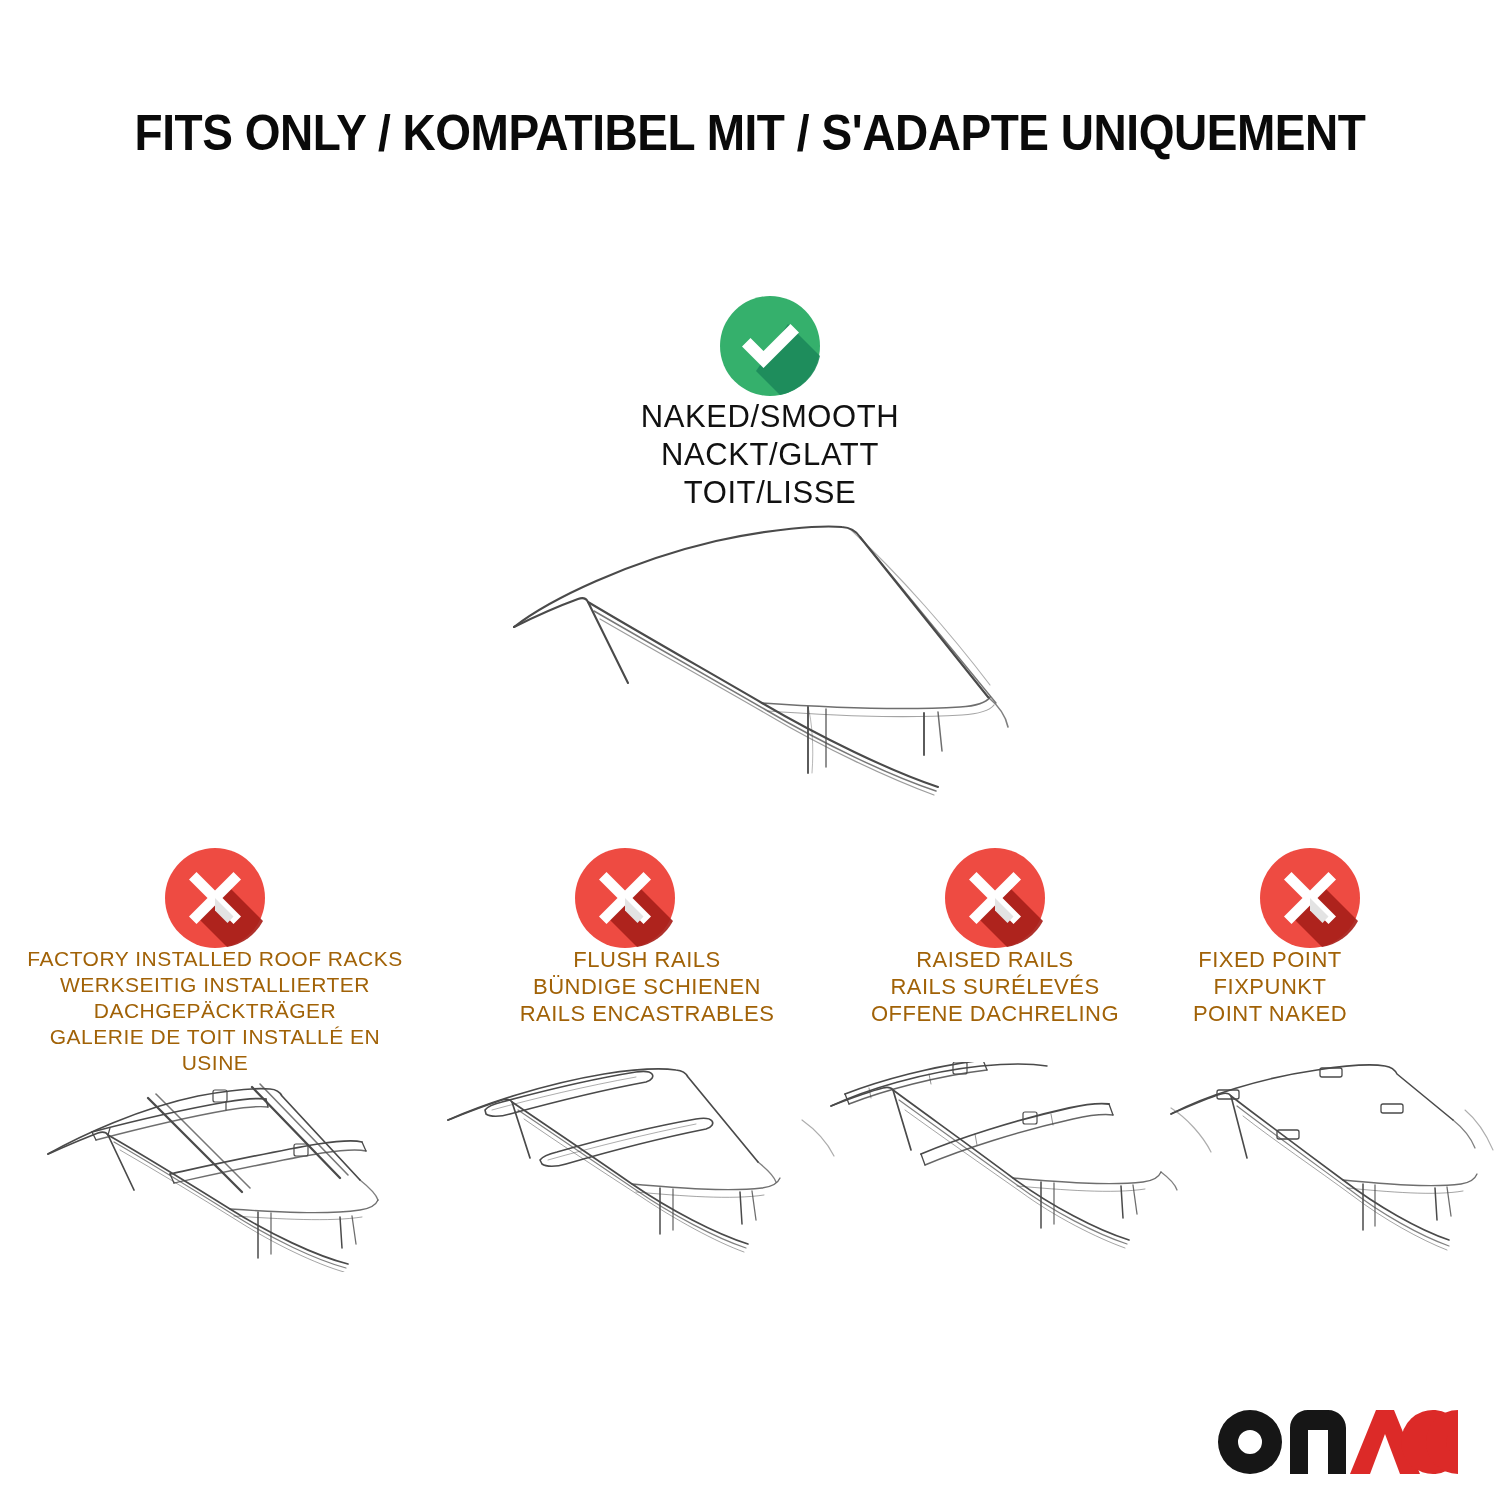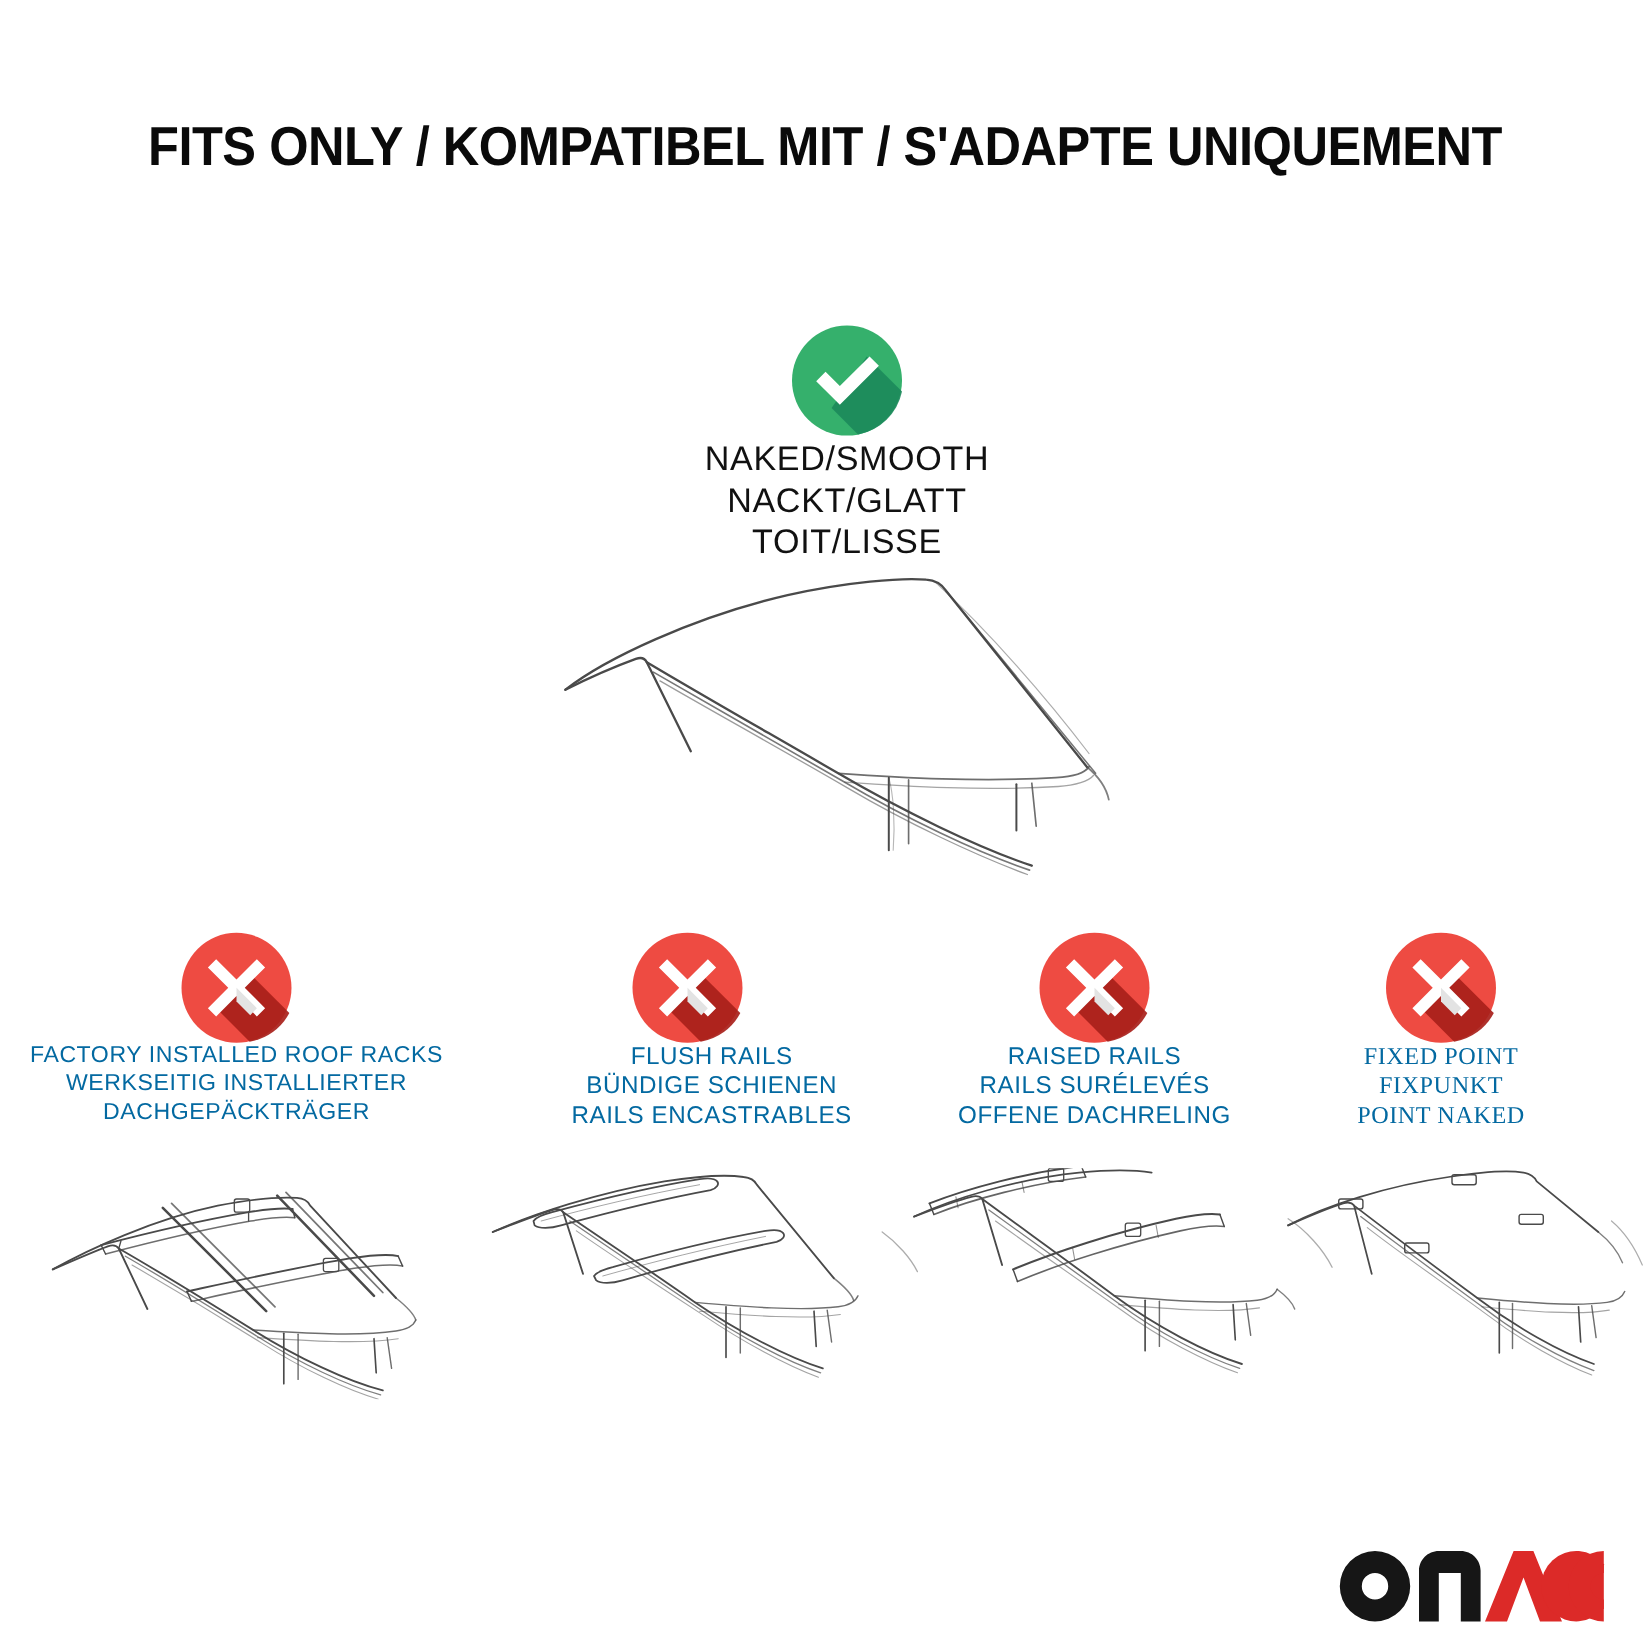--- a/index.html
+++ b/index.html
@@ -74,30 +74,30 @@
     height: 290px;
   }
 
   
   .col {
     position: absolute;
     top: 946px;
     text-align: center;
   }
   .col .bad-label {
-    color: #0369a1;
+    color: #a16207;
     font-size: 22px;
     line-height: 27px;
     letter-spacing: 0.5px;
     font-weight: 400;
   }
   .col-0 { left: 15px;   width: 400px; }
   .col-1 { left: 447px;  width: 400px; }
   .col-2 { left: 795px;  width: 400px; }
-  .col-3 { left: 1150px; width: 320px; font-family: Liberation Serif, serif; }
+  .col-3 { left: 1110px; width: 320px; }
 
   .col-0 .bad-label { font-size: 21px; line-height: 26px; }
 
   .bad-art {
     position: absolute;
     width: 400px;
     height: 210px;
     top: 1062px;
   }
   .bad-art-0 { left: 30px;   }
@@ -173,20 +173,21 @@
       <path d="M63 38 L100 75 A50 50 0 0 1 64 101 L34 71 Z" fill="#A8201A" opacity="0.92"></path>
       <path d="M33.5 26 L52 44.5 L70.5 26 L78 33.5 L59.5 52 L78 70.5 L70.5 78 L52 59.5 L33.5 78 L26 70.5 L44.5 52 L26 33.5 Z" fill="#ffffff"></path>
       <path d="M52 52 L70.5 70.5 L64.5 77 L52 64.5 Z" fill="#e3e3e3"></path>
     </svg>
   </div>
   <div class="col col-0">
     <div class="bad-label">
       <div>FACTORY INSTALLED ROOF RACKS</div>
       <div>WERKSEITIG INSTALLIERTER</div>
       <div>DACHGEPÄCKTRÄGER</div>
+      <div>GALERIE DE TOIT INSTALLÉ EN USINE</div>
     </div>
   </div>
   <div class="bad-art bad-art-0">
     <svg viewBox="0 0 400 210" xmlns="http://www.w3.org/2000/svg" fill="none" stroke="#4a4a4a" stroke-width="1.7" stroke-linecap="round" stroke-linejoin="round">
 
       <path d="M18 92 C 50 74, 110 46, 168 34 C 200 28, 226 26, 240 27 C 246 27.4, 250 30, 252 34 L 330 118"></path>
       <path d="M18 92 C 34 85, 52 77, 68 71 C 72 69.6, 76 70, 78 73 L 104 128"></path>
       <path d="M78 73 C 118 96, 160 122, 200 147 C 240 172, 286 194, 318 202"></path>
       <path d="M84 80 C 124 103, 164 128, 204 153 C 242 177, 286 198, 316 206" stroke-width="1.2" opacity="0.7"></path>
       <path d="M90 88 C 128 110, 168 134, 208 159 C 244 182, 286 202, 314 210" stroke-width="1" opacity="0.5"></path>

